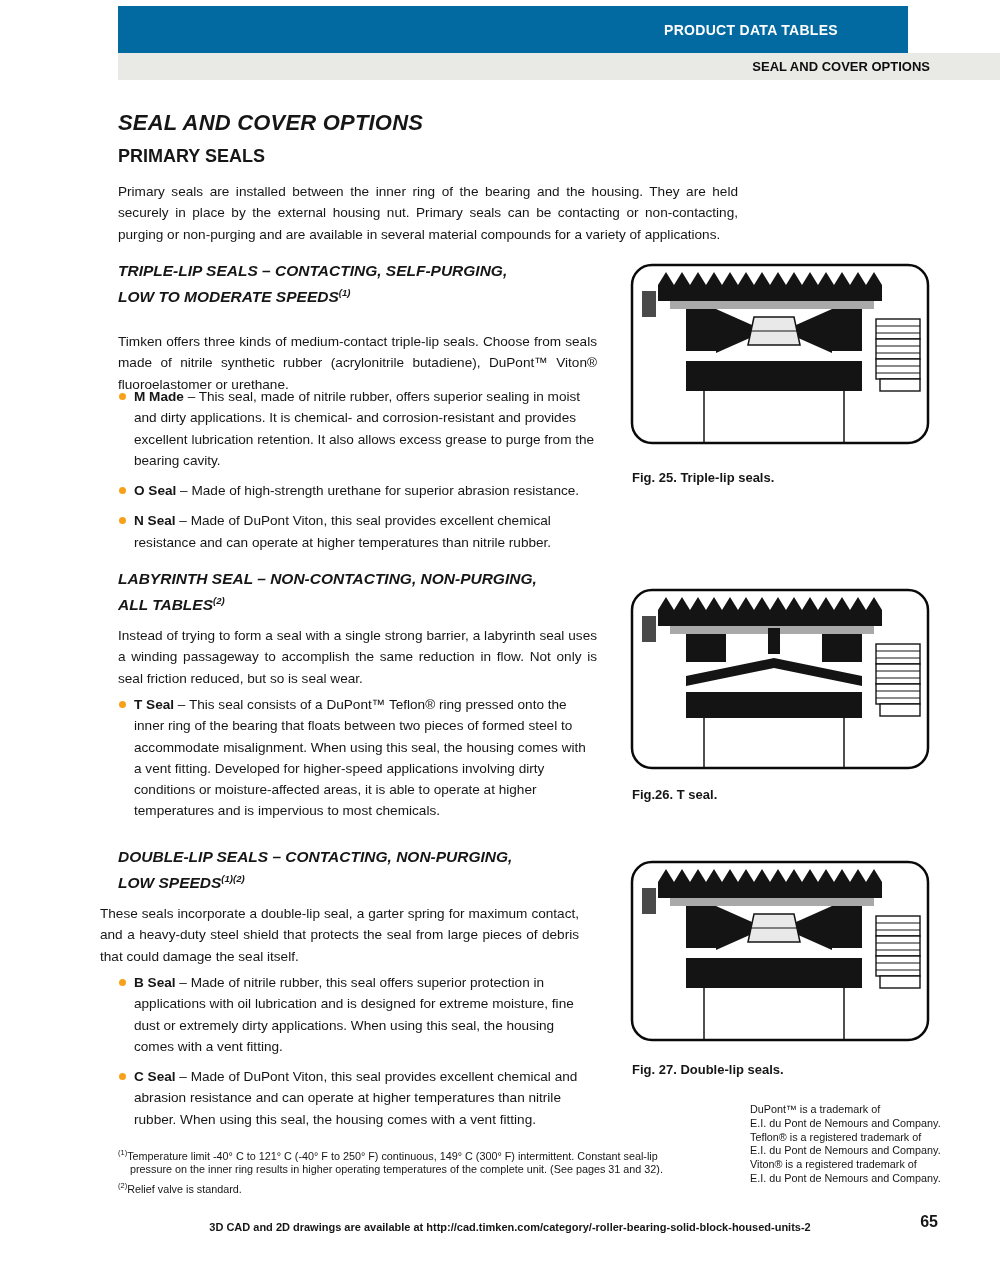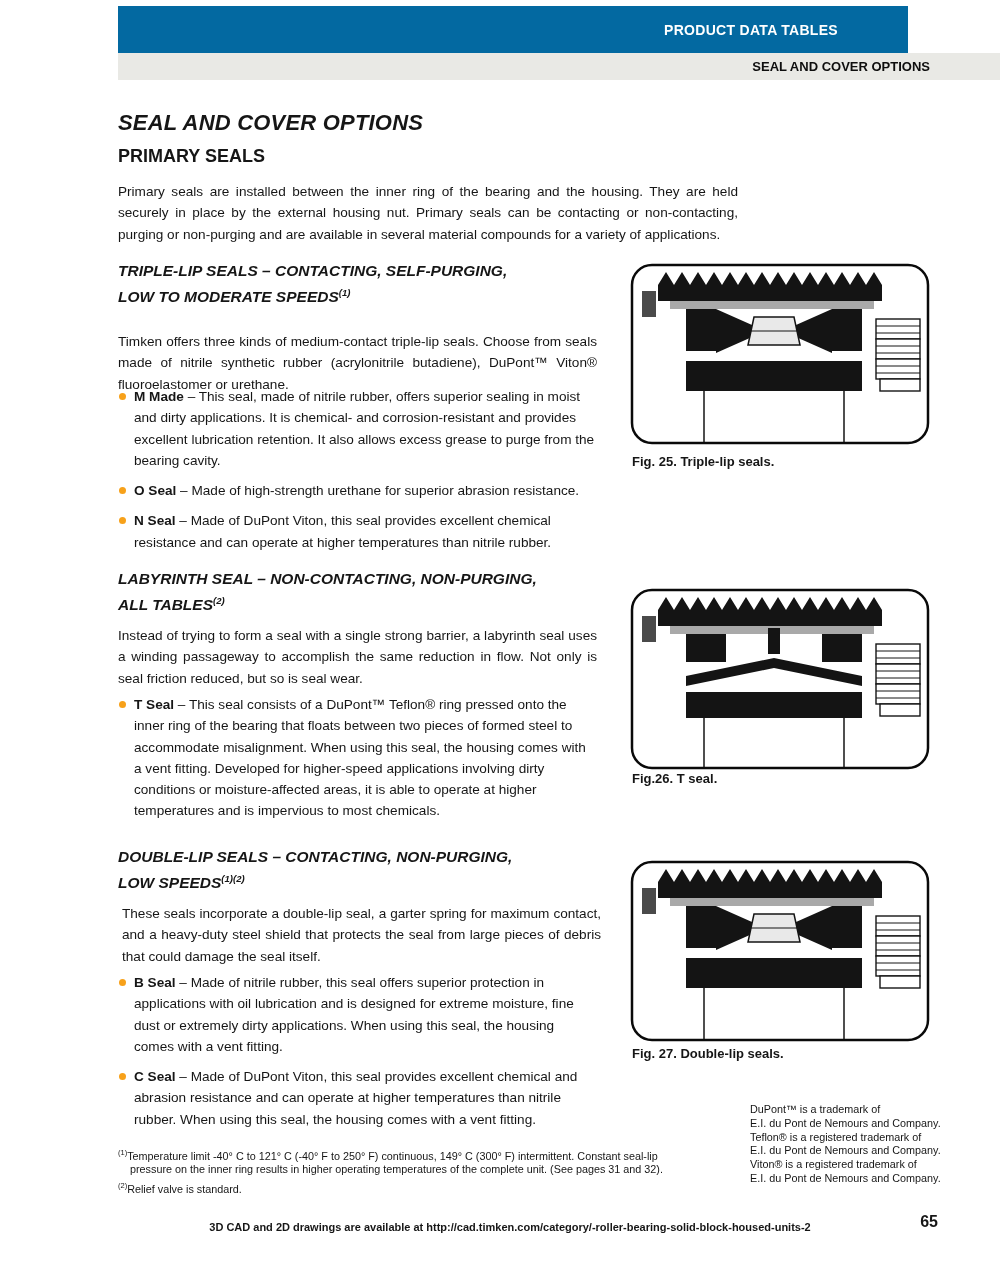--- a/index.html
+++ b/index.html
@@ -36,29 +36,29 @@
   .bullet { position: relative; padding-left: 16px; margin-bottom: 9px; font-size: 13.6px; line-height: 21.3px; }
   .bullet .dot { position: absolute; left: 1px; top: 7px; width: 7px; height: 7px; border-radius: 50%; }
 
   .s1-head { left: 118px; top: 260px; }
   .s1-body { left: 118px; top: 299px; margin-top: 32px; }
   .s1-bullets { left: 118px; top: 386px; }
   .s2-head { left: 118px; top: 568px; }
   .s2-body { left: 118px; top: 625px; }
   .s2-bullets { left: 118px; top: 694px; }
   .s3-head { left: 118px; top: 846px; }
-  .s3-body { left: 122px; top: 903px; }
+  .s3-body { left: 100px; top: 903px; }
   .s3-bullets { left: 118px; top: 972px; }
 
   .figure { width: 300px; }
   .fig1 { left: 630px; top: 263px; }
   .fig2 { left: 630px; top: 588px; }
   .fig3 { left: 630px; top: 860px; }
   .fig-svg { display: block; width: 300px; height: 182px; }
-  .fig-caption { font-size: 13px; font-weight: bold; }
+  .fig-caption { font-size: 13px; font-weight: bold; margin-top: 16px; }
   .cap1 { left: 632px; top: 454px; }
   .cap2 { left: 632px; top: 771px; text-align: right; }
   .cap3 { left: 632px; top: 1046px; }
 
   .footnotes { left: 118px; top: 1146px; width: 556px; font-size: 10.8px; line-height: 13.6px; }
   .footnote { padding-left: 12px; text-indent: -12px; margin-bottom: 2px; }
   .footnote sup { font-size: 7.5px; }
 
   .trademarks { left: 750px; top: 1103px; width: 245px; font-size: 10.8px; line-height: 13.8px; }
 

